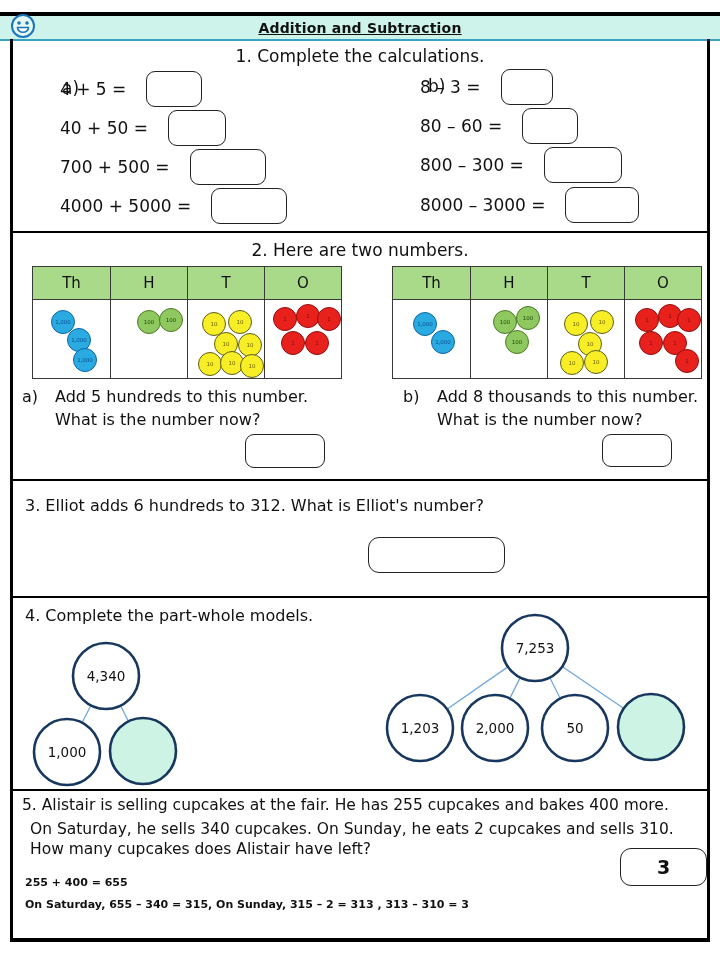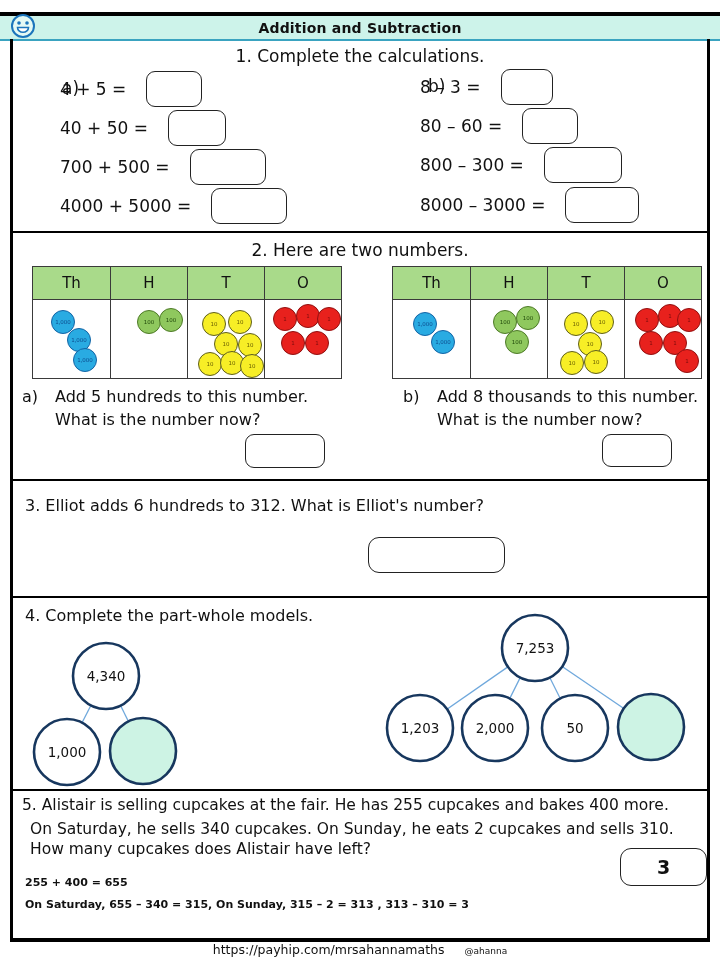--- a/index.html
+++ b/index.html
@@ -5,21 +5,21 @@
   html,body { margin:0; padding:0; background:#fff; }
   .page {
     position:relative; width:720px; height:960px; background:#fff;
     font-family:"DejaVu Sans","Liberation Sans",sans-serif; color:#111;
     overflow:hidden;
   }
   .topline { position:absolute; left:0; top:12px; width:720px; height:4px; background:#000; }
   .topbar {
     position:absolute; left:0; top:16px; width:720px; height:23px;
     background:var(--topbar-teal,#cdf3ea); border-bottom:2px solid #3aa3c0;
-    display:flex; align-items:center; justify-content:center;
+    display:flex; align-items:center; justify-content:center;text-decoration:underline;
   }
   .title { font-size:14px; font-weight:700; letter-spacing:0.2px; }
   .smiley { position:absolute; left:10px; top:13px; }
   .frame {
     position:absolute; left:10px; top:39px; width:694px; height:899px;
     border-left:3px solid #000; border-right:3px solid #000; border-bottom:4px solid #000;
   }
   .divider { position:absolute; left:10px; width:700px; height:2px; background:#000; }
   .h-center { position:absolute; left:10px; width:700px; text-align:center; font-size:17px; }
   .lbl { position:absolute; font-size:17px; }
@@ -294,18 +294,14 @@
   <span class="body155" style="left:30px;top:820px;">On Saturday, he sells 340 cupcakes. On Sunday, he eats 2 cupcakes and sells 310.</span>
   <span class="body155" style="left:30px;top:840px;">How many cupcakes does Alistair have left?</span>
 
   <div class="abox ans3" style="left:620px;top:848px;width:87px;height:38px;border-radius:11px;">
     <span>3</span>
   </div>
 
   <span class="working" style="left:25px;top:876px;">255 + 400 = 655</span>
   <span class="working" style="left:25px;top:898px;">On Saturday, 655 – 340 = 315, On Sunday, 315 – 2 = 313 , 313 – 310 = 3</span>
 
-  <div class="footer">
-    <span class="furl">https://payhip.com/mrsahannamaths</span>
-    <span class="fhandle">@ahanna</span>
-  </div>
 
 </div>
 
 </body></html>

